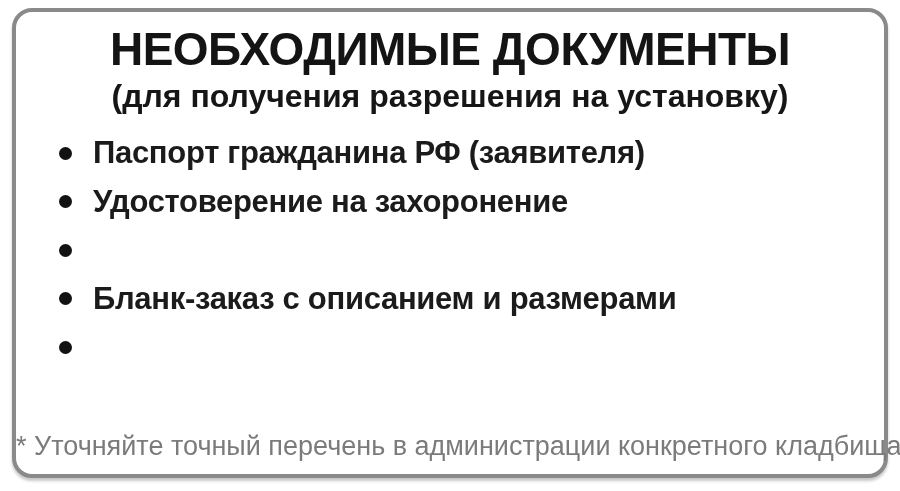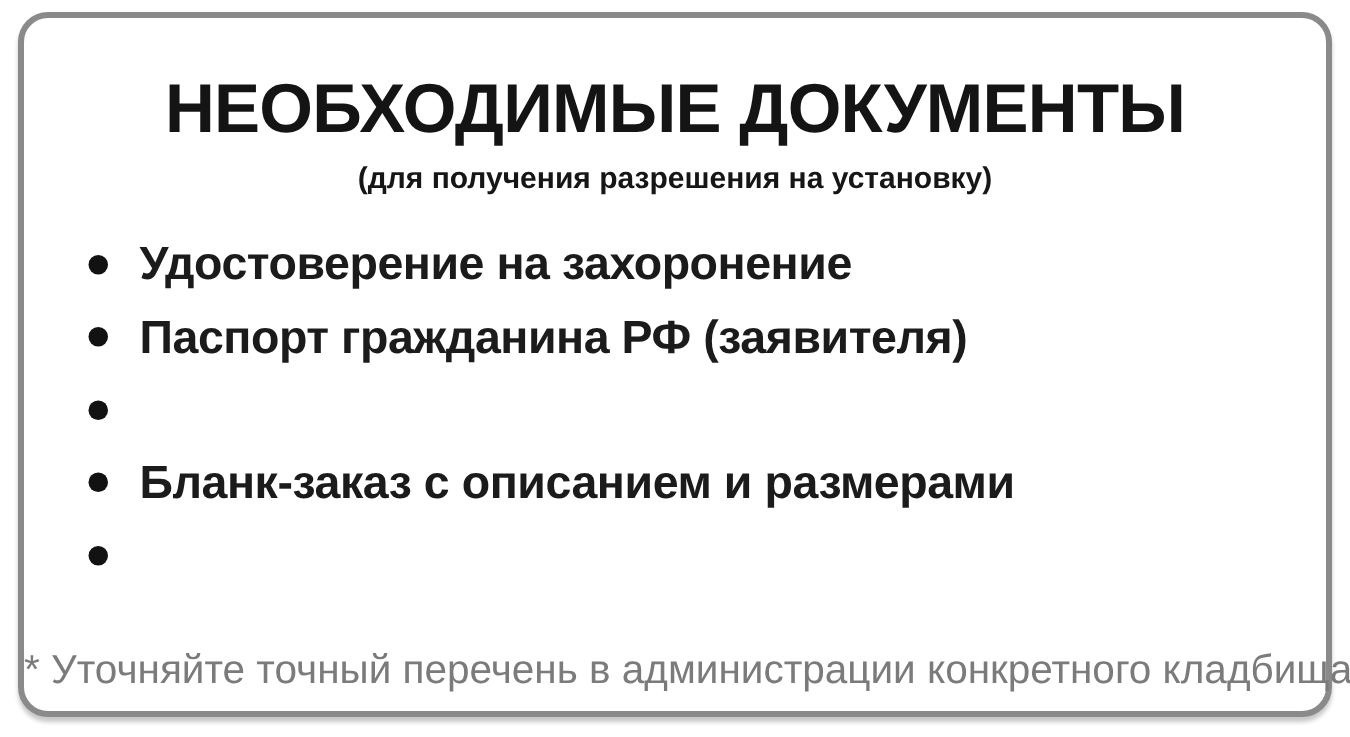--- a/index.html
+++ b/index.html
@@ -17,32 +17,32 @@
     top: 8px;
     width: 876px;
     height: 470px;
     box-sizing: border-box;
     background: #ffffff;
     border: 4px solid #8a8a8a;
     border-radius: 20px;
     box-shadow: 0 3px 3px rgba(0,0,0,0.22);
   }
   .title {
-    margin-top: 34px;
+    margin-top: 11px;
     text-align: center;
     font-size: 46px;
     line-height: 52px;
     font-weight: 800;
     letter-spacing: -0.5px;
     color: #141414;
   }
   .subtitle {
     margin-top: 4px;
     text-align: center;
-    font-size: 20px;
+    font-size: 32px;
     line-height: 34px;
     font-weight: 600;
     color: #161616;
   }
   .doc-list {
     list-style: none;
     margin: 16px 0 0 0;
     padding: 0 20px 0 43px;
   }
   .doc-item {
@@ -79,25 +79,25 @@
 <body>
 
 <div class="card">
   <div class="title">НЕОБХОДИМЫЕ ДОКУМЕНТЫ</div>
 
   <div class="subtitle">(для получения разрешения на установку)</div>
 
   <ul class="doc-list">
     <li class="doc-item">
       <span class="bullet"></span>
-      <span>Удостоверение на захоронение</span>
+      <span>Паспорт гражданина РФ (заявителя)</span>
     </li>
     <li class="doc-item">
       <span class="bullet"></span>
-      <span>Паспорт гражданина РФ (заявителя)</span>
+      <span>Удостоверение на захоронение</span>
     </li>
     <li class="doc-item">
       <span class="bullet"></span>
     </li>
     <li class="doc-item">
       <span class="bullet"></span>
       <span>Бланк-заказ с описанием и размерами</span>
     </li>
     <li class="doc-item">
       <span class="bullet"></span>

